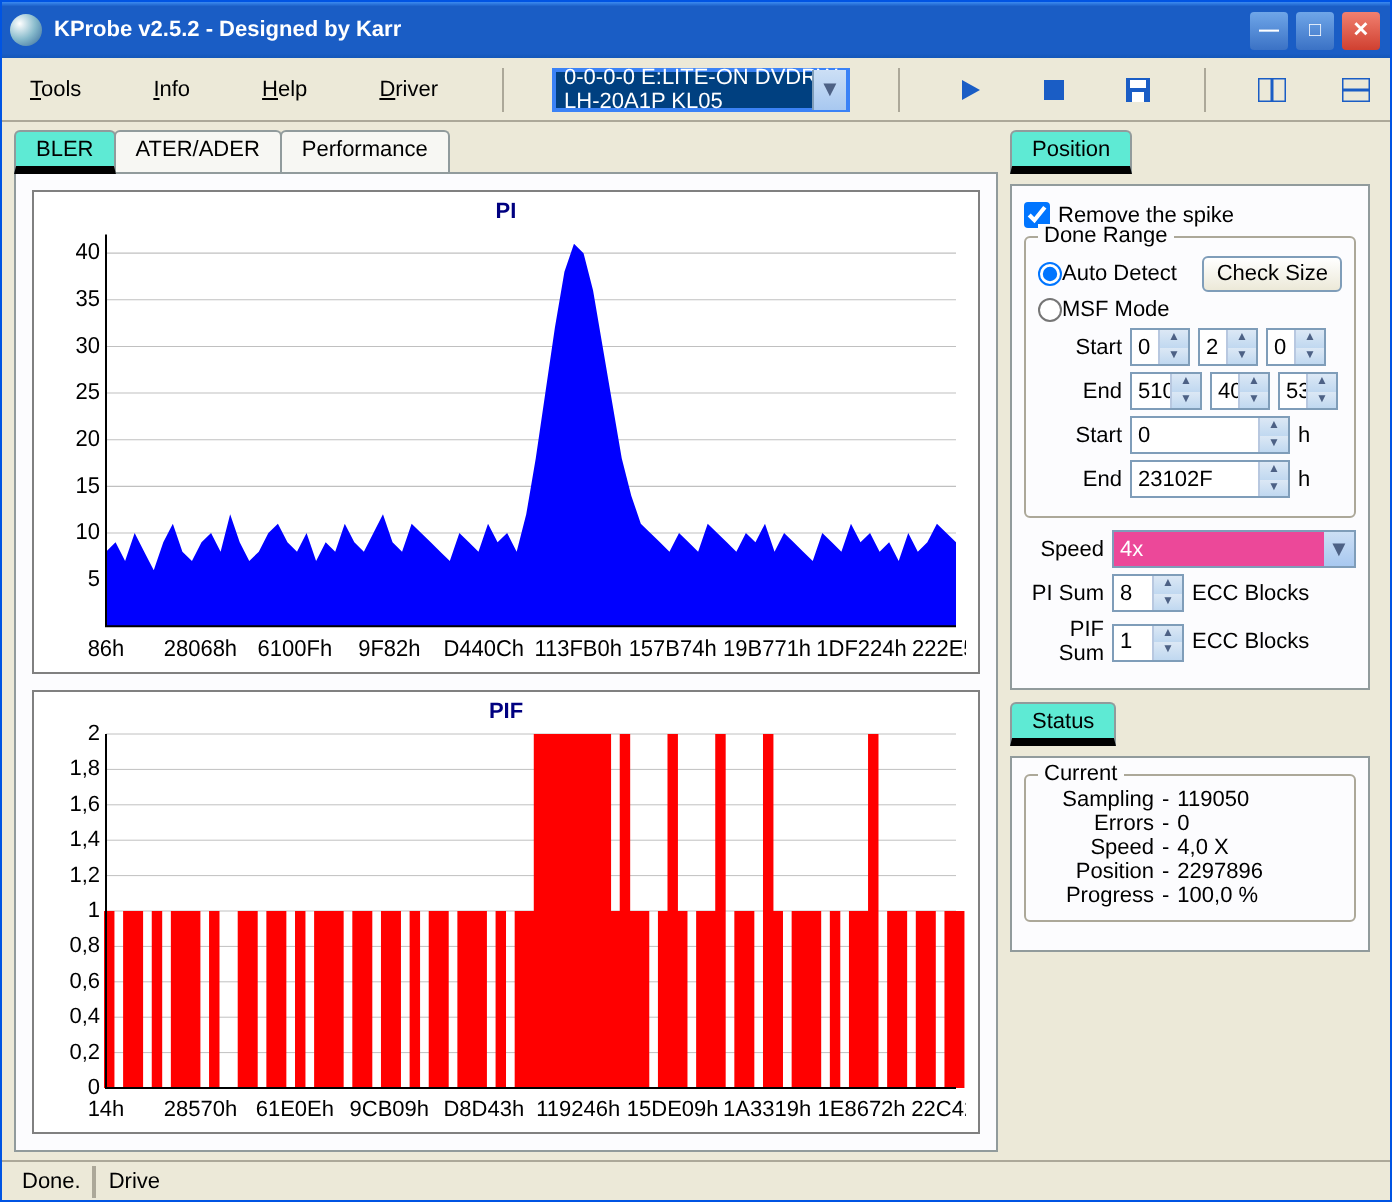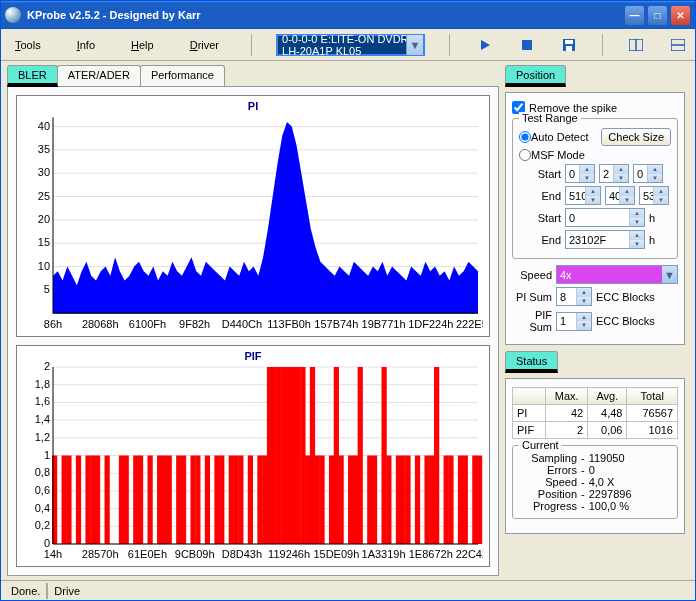--- a/index.html
+++ b/index.html
@@ -37,21 +37,21 @@
 .fieldset .legend{position:absolute;top:-7px;left:6px;background:#fcfcfe;padding:0 3px}
 .row{display:flex;align-items:center;gap:4px;margin:3px 0}
 .row label{text-align:right}
 .radio{display:flex;align-items:center;gap:0}
 .radio input{width:12px;height:12px}
 .numbox{border:1px solid #7f9db9;background:#fff;height:19px;display:flex;align-items:center}
 .numbox .val{padding:0 3px;flex:1;min-width:0}
 .spinner{width:15px;height:17px;display:flex;flex-direction:column;border-left:1px solid #b8c8e0}
 .spinner div{flex:1;background:linear-gradient(to bottom,#dce8f5,#c0d8f0);display:flex;align-items:center;justify-content:center;font-size:6px;color:#4d6185;cursor:pointer}
 .btn{border:1px solid #7f9db9;background:linear-gradient(to bottom,#fff,#ece9d8);padding:2px 6px;border-radius:3px;cursor:pointer}
-.speedbox{border:1px solid #7f9db9;background:#d946ef;color:#fff;height:19px;display:flex;align-items:center;padding:0 3px;position:relative;flex:1}
+.speedbox{border:1px solid #7f9db9;background:#ec4899;color:#fff;height:19px;display:flex;align-items:center;padding:0 3px;position:relative;flex:1}
 .speedbox .dd{position:absolute;right:0;width:15px;height:17px;background:linear-gradient(to bottom,#ccdff5,#a8c8f0);display:flex;align-items:center;justify-content:center;color:#4d6185}
 .stattable{width:100%;border-collapse:collapse;margin-bottom:6px}
 .stattable th,.stattable td{border:1px solid #c0c0c0;padding:2px 4px;text-align:right;background:#fff}
 .stattable th{background:linear-gradient(to bottom,#fff,#ece9d8);text-align:center;font-weight:normal}
 .stattable td:first-child{text-align:left}
 .statrow{display:flex;margin:0 0}
 .statrow .lbl{width:62px;text-align:right;padding-right:4px}
 .statrow .dash{padding-right:4px}
 .statusbar{height:20px;border-top:1px solid #aca899;display:flex;align-items:center;padding:0 4px;background:#ece9d8}
 .statusbar .cell{padding:0 6px}
@@ -263,21 +263,21 @@
     <div class="right">
       <div class="tabs2">
           <div class="tab active">Position</div>
         </div>
       <div class="panel">
         <div class="chk">
             <input type="checkbox" checked="" style="">
             <span>Remove the spike</span>
           </div>
         <div class="fieldset">
-          <div class="legend">Test Range</div>
+          <div class="legend">Done Range</div>
           <div class="row">
             <div class="radio">
                 <input type="radio" checked="" style="">
                 <span>Auto Detect</span>
               </div>
             <div style="flex:1"></div>
             <div class="btn">Check Size</div>
           </div>
           <div class="row">
               <div class="radio">
@@ -384,42 +384,20 @@
               </div>
             </div>
           <span>ECC Blocks</span>
         </div>
       </div>
 
       <div class="tabs2">
           <div class="tab active">Status</div>
         </div>
       <div class="panel">
-        <table class="stattable">
-          <tbody>
-              <tr>
-                <th></th>
-                <th>Max.</th>
-                <th>Avg.</th>
-                <th>Total</th>
-              </tr>
-          <tr>
-                <td>PI</td>
-                <td>42</td>
-                <td>4,48</td>
-                <td>76567</td>
-              </tr>
-          <tr>
-                <td>PIF</td>
-                <td>2</td>
-                <td>0,06</td>
-                <td>1016</td>
-              </tr>
-        </tbody>
-          </table>
         <div class="fieldset">
           <div class="legend">Current</div>
           <div class="statrow">
               <div class="lbl">Sampling</div>
               <div class="dash">-</div>
               <div>119050</div>
             </div>
           <div class="statrow">
               <div class="lbl">Errors</div>
               <div class="dash">-</div>

